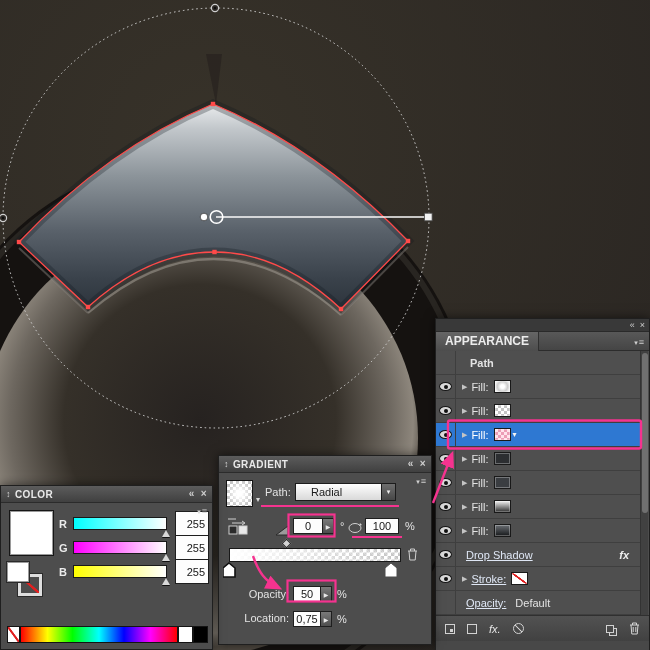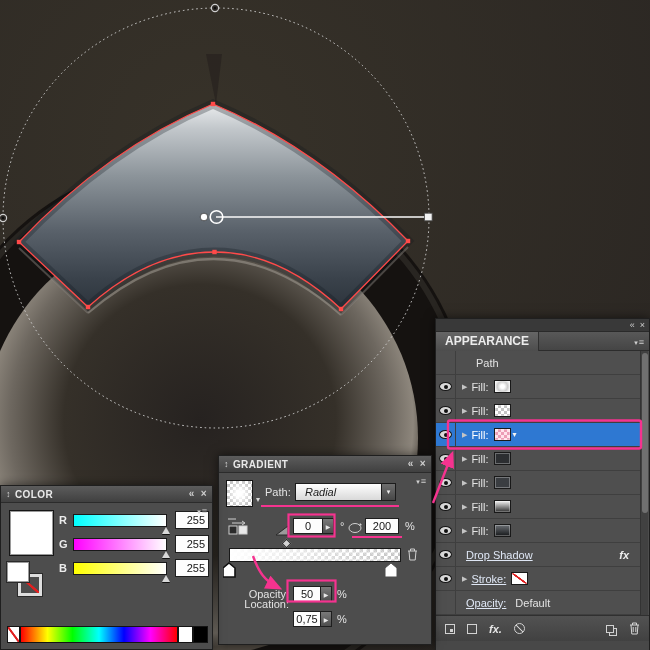--- a/index.html
+++ b/index.html
@@ -55,48 +55,48 @@
             background-size:6px 6px; background-position:0 0,3px 3px; background-color:#fff; }
   [data-swatch="checker-pink"] { background-image:linear-gradient(45deg,#ec9db6 25%,transparent 25%,transparent 75%,#ec9db6 75%),linear-gradient(45deg,#ec9db6 25%,transparent 25%,transparent 75%,#ec9db6 75%);
             background-size:6px 6px; background-position:0 0,3px 3px; background-color:#ffe2ea; }
   [data-swatch="dark"]  { background:#2c2e31; }
   [data-swatch="dark2"] { background:#3a3d41; }
   [data-swatch="grad-v"] { background:linear-gradient(#f2f2f2,#9a9a9a 45%,#2d2d2d); }
   [data-swatch="grad-dark"] { background:linear-gradient(#6a6e73,#16181a); }
   [data-swatch="none"] { background:linear-gradient(to top right,#fff 44%,#e02020 46%,#e02020 54%,#fff 56%); }
   .row-dd { font-size:8px; color:#f3f3f3; margin-left:2px; }
   .fx-label { margin-left:auto; margin-right:12px; font-style:italic; font-weight:bold; color:#ededed; }
-  .path-label { font-weight:normal; margin-left:20px; }
+  .path-label { font-weight:bold; margin-left:14px; }
   .ap-scroll { position:absolute; right:1px; top:32px; width:8px; height:264px; background:#414141; border-left:1px solid #333; }
   .ap-thumb { position:absolute; left:1px; top:2px; width:6px; height:160px; background:#707070; border-radius:3px; }
   .ap-toolbar { position:absolute; left:0; top:296px; width:213px; height:26px; background:linear-gradient(#525252,#414141);
                 border-top:1px solid #303030; display:flex; align-items:center; padding:0 9px; gap:12px; }
   .ap-toolbar .grow { flex:1; }
   .tb-ico { display:flex; align-items:center; justify-content:center; }
   .icon-box { width:10px; height:10px; border:1px solid #d2d2d2; position:relative; }
   .icon-box.dot::after { content:""; position:absolute; right:1px; bottom:1px; width:3px; height:3px; background:#d2d2d2; }
-  .icon-fx { font-style:italic; font-weight:bold; font-size:11px; color:#e6e6e6; }
+  .icon-fx { font-style:italic; font-weight:normal; font-size:11px; color:#e6e6e6; }
   .icon-slash { width:11px; height:11px; border:1px solid #d2d2d2; border-radius:50%;
                 background:linear-gradient(45deg,transparent 44%,#d2d2d2 46%,#d2d2d2 54%,transparent 56%); }
   .icon-dup { width:8px; height:8px; border:1px solid #d2d2d2; box-shadow:3px 3px 0 -1px #4d4d4d,3px 3px 0 0 #d2d2d2; margin-right:3px; }
   .ap-grip { position:absolute; left:0; top:322px; width:213px; height:9px; background:#484848; }
 
   
   #gradient-panel { left:218px; top:455px; width:214px; height:190px; }
   .g-abs { position:absolute; }
   .g-swatch { left:7px; top:24px; width:27px; height:27px; border:1px solid #161616;
               background-image:radial-gradient(circle,#ffffff 15%,rgba(255,255,255,0) 75%),
                 linear-gradient(45deg,#c4c4c4 25%,transparent 25%,transparent 75%,#c4c4c4 75%),
                 linear-gradient(45deg,#c4c4c4 25%,transparent 25%,transparent 75%,#c4c4c4 75%);
               background-size:100% 100%,6px 6px,6px 6px; background-position:0 0,0 0,3px 3px; background-color:#fff; }
   .g-swatch-dd { left:37px; top:39px; font-size:8px; color:#d8d8d8; }
   .g-type-label { left:46px; top:30px; font-size:11px; }
   .g-dd { left:76px; top:27px; width:101px; height:18px; display:flex; }
   .g-dd .val { flex:1; background:linear-gradient(#fefefe,#d9d9d9); border:1px solid #1c1c1c; border-right:none;
-               font-size:11px; color:#1b1b1b; display:flex; align-items:center; padding-left:9px;font-style:italic; }
+               font-size:11px; color:#1b1b1b; display:flex; align-items:center; padding-left:15px; }
   .g-dd .btn { width:15px; background:linear-gradient(#6e6e6e,#474747); border:1px solid #1c1c1c;
                color:#ededed; font-size:7px; display:flex; align-items:center; justify-content:center; }
   .g-bar { left:10px; top:92px; width:172px; height:14px; border:1px solid #191919;
            background-image:linear-gradient(to right,#ffffff,rgba(255,255,255,0)),
              linear-gradient(45deg,#c4c4c4 25%,transparent 25%,transparent 75%,#c4c4c4 75%),
              linear-gradient(45deg,#c4c4c4 25%,transparent 25%,transparent 75%,#c4c4c4 75%);
            background-size:100% 100%,7px 7px,7px 7px; background-position:0 0,0 0,3.5px 3.5px; background-color:#fff; }
   .g-mid { left:64px; top:84px; width:7px; height:7px; background:#d4d4d4; border:1px solid #2c2c2c; transform:rotate(45deg); }
   .g-label { font-size:11px; text-align:right; }
   .g-field-row { display:flex; align-items:center; }
@@ -108,21 +108,21 @@
               box-shadow:inset 0 0 0 1px #9a9a9a; }
   .c-stroke-proxy { left:17px; top:88px; width:24px; height:22px; border:3px solid #dedede; outline:1px solid #2a2a2a;
               background:linear-gradient(to top right,transparent 44%,#e02020 46%,#e02020 54%,transparent 56%); }
   .c-fill-proxy { left:5px; top:75px; width:24px; height:22px; background:#fff; border:1px solid #2a2a2a;
               box-shadow:inset 0 0 0 1px #9a9a9a; }
   .c-ch-label { font-size:11px; font-weight:bold; color:#ececec; width:10px; }
   .c-track { width:94px; height:13px; border:1px solid #191919; position:relative; margin-left:4px; }
   .c-thumb { position:absolute; right:-4px; bottom:-8px; width:0; height:0;
              border-left:4px solid transparent; border-right:4px solid transparent; border-bottom:7px solid #d8d8d8;
              filter:drop-shadow(0 1px 0 #111); }
-  .c-val { width:34px; height:18px; justify-content:flex-end; padding-right:3px; margin-left:8px; }
+  .c-val { width:34px; height:25px; justify-content:flex-end; padding-right:3px; margin-left:8px; }
   .c-row { position:absolute; left:58px; display:flex; align-items:center; }
   .spectrum { left:19px; top:140px; width:158px; height:17px; border:1px solid #141414;
               background:linear-gradient(to right,#ff0000,#ffff00 17%,#00ff00 33%,#00ffff 50%,#0000ff 66%,#ff00ff 83%,#ff0000 100%); }
   .spec-none { left:6px; top:140px; width:13px; height:17px; border:1px solid #141414; background:
                linear-gradient(to top right,#fff 42%,#e02020 46%,#e02020 54%,#fff 58%); }
   .spec-white { left:177px; top:140px; width:15px; height:17px; background:#fff; border:1px solid #141414; }
   .spec-black { left:192px; top:140px; width:15px; height:17px; background:#000; border:1px solid #141414; }
 </style>
 </head>
 <body>
@@ -353,21 +353,21 @@
   </div>
   <span class="g-abs unit" style="left:121px;top:64px">°</span>
 
   <span class="g-abs" style="left:128px;top:64px">
     <svg width="16" height="13" viewBox="0 0 16 13">
         <ellipse cx="8" cy="7" rx="6" ry="4.5" fill="none" stroke="#cfcfcf"></ellipse>
         <path d="M13 2 l2 2 -3 1 Z" fill="#cfcfcf"></path>
       </svg>
   </span>
   <div class="g-abs g-field-row" style="left:146px;top:62px">
-    <span class="field" style="width:34px">200</span>
+    <span class="field" style="width:34px">100</span>
   </div>
   <span class="g-abs unit" style="left:186px;top:64px">%</span>
 
   <div class="g-abs g-mid"></div>
   <div class="g-abs g-bar"></div>
   <svg class="g-abs" style="left:4px;top:106px" width="186" height="16">
     <polygon points="6,1 12,6 12,15 0,15 0,6" fill="#ffffff" stroke="#101010" stroke-width="1.6"></polygon>
     <polygon points="168,1 174,6 174,15 162,15 162,6" fill="#ffffff" stroke="#4d4d4d" stroke-width="1"></polygon>
   </svg>
   <span class="g-abs" style="left:188px;top:91px">
@@ -376,21 +376,21 @@
       </svg>
   </span>
 
   <span class="g-abs g-label" style="left:22px;top:132px;width:48px">Opacity:</span>
   <div class="g-abs g-field-row" style="left:74px;top:130px">
     <span class="field" style="width:28px">50</span>
     <span class="step">▶</span>
   </div>
   <span class="g-abs unit" style="left:118px;top:132px">%</span>
 
-  <span class="g-abs g-label" style="left:16px;top:142px;width:54px">Location:</span>
+  <span class="g-abs g-label" style="left:16px;top:156px;width:54px">Location:</span>
   <div class="g-abs g-field-row" style="left:74px;top:155px">
     <span class="field" style="width:28px">0,75</span>
     <span class="step">▶</span>
   </div>
   <span class="g-abs unit" style="left:118px;top:157px">%</span>
 </div>
 
 <div class="panel" id="color-panel">
   <div class="titlebar">
     <span class="cycle">↕</span>

